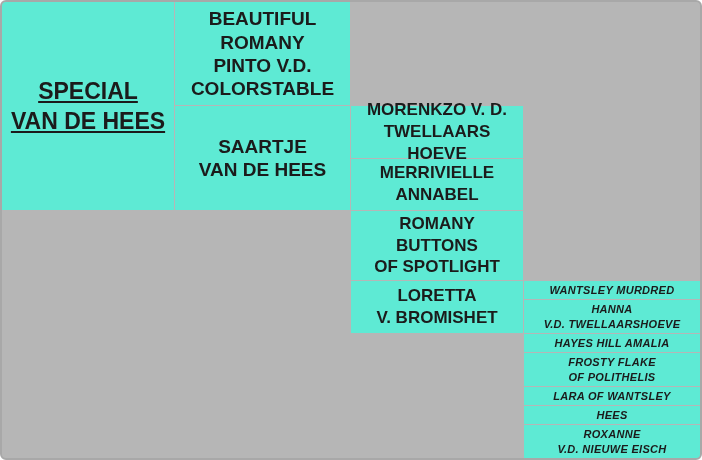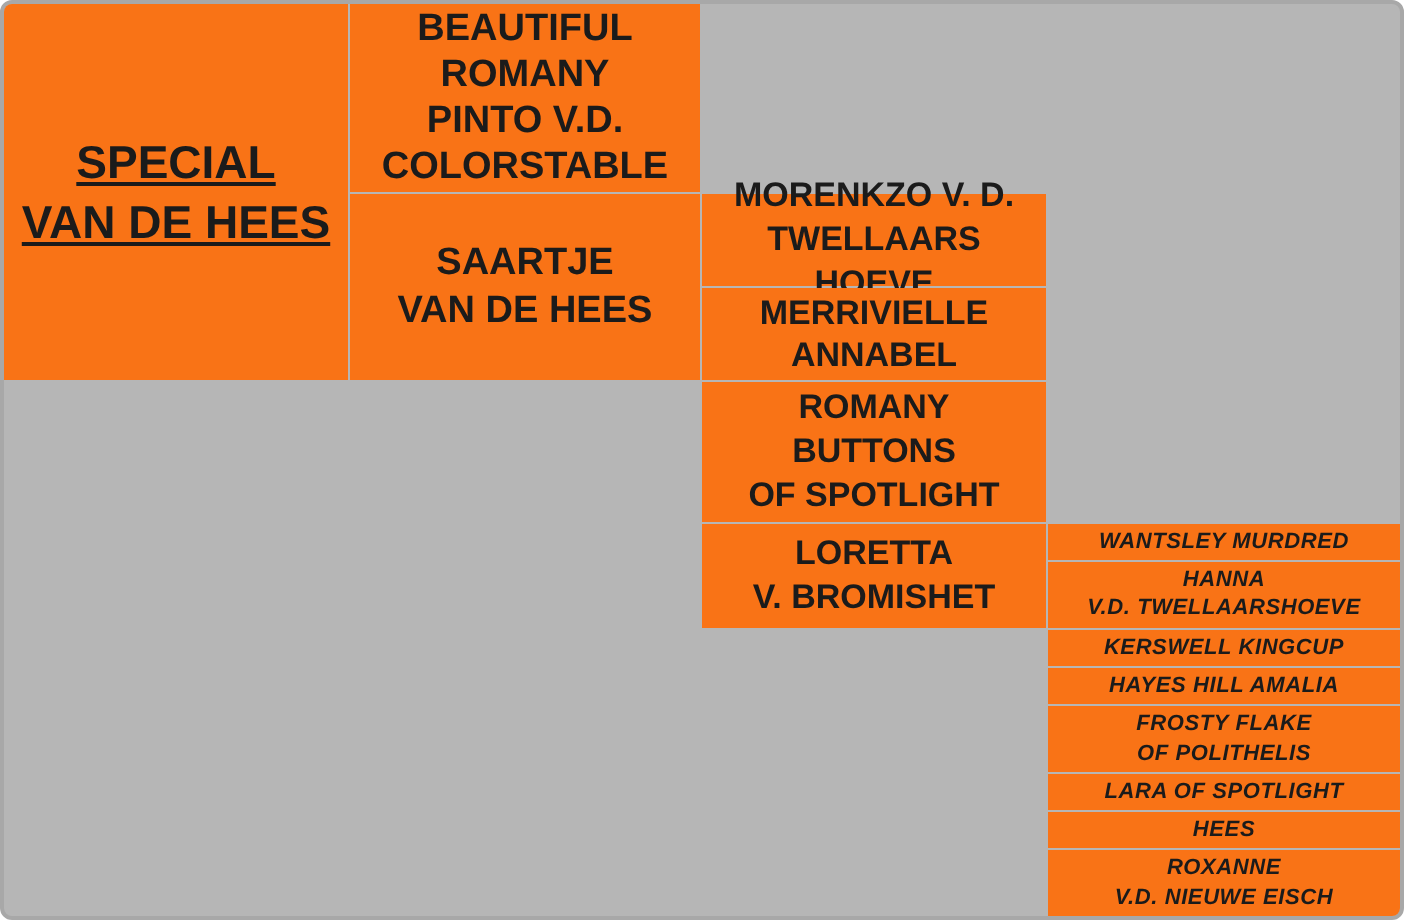--- a/index.html
+++ b/index.html
@@ -21,21 +21,21 @@
     background: #b6b6b6; 
     display: grid;
     grid-template-columns: 172px 175px 172px 1fr;
     grid-template-rows: repeat(8, 1fr);
     gap: 1px;
     font-family: "Liberation Sans", sans-serif;
     font-weight: bold;
     color: #1b1b1b;
   }
   .cell {
-    background: #f97316;
+    background: #5eead4;
     display: flex;
     align-items: center;
     justify-content: center;
     text-align: center;
     white-space: pre-line;
     padding: 2px 6px;
     box-sizing: border-box;
   }
   .gen1 {
     grid-column: 1;
@@ -85,22 +85,21 @@
   <div class="cell gen3">MERRIVIELLE
 ANNABEL</div>
   <div class="cell gen3">ROMANY BUTTONS
 OF SPOTLIGHT</div>
   <div class="cell gen3">LORETTA
 V. BROMISHET</div>
 
   <div class="cell gen4">WANTSLEY MURDRED</div>
   <div class="cell gen4">HANNA
 V.D. TWELLAARSHOEVE</div>
-  <div class="cell gen4">KERSWELL KINGCUP</div>
   <div class="cell gen4">HAYES HILL AMALIA</div>
   <div class="cell gen4">FROSTY FLAKE
 OF POLITHELIS</div>
-  <div class="cell gen4">LARA OF SPOTLIGHT</div>
+  <div class="cell gen4">LARA OF WANTSLEY</div>
   <div class="cell gen4">HEES</div>
   <div class="cell gen4">ROXANNE
 V.D. NIEUWE EISCH</div>
 
 </div>
 
 </body></html>

